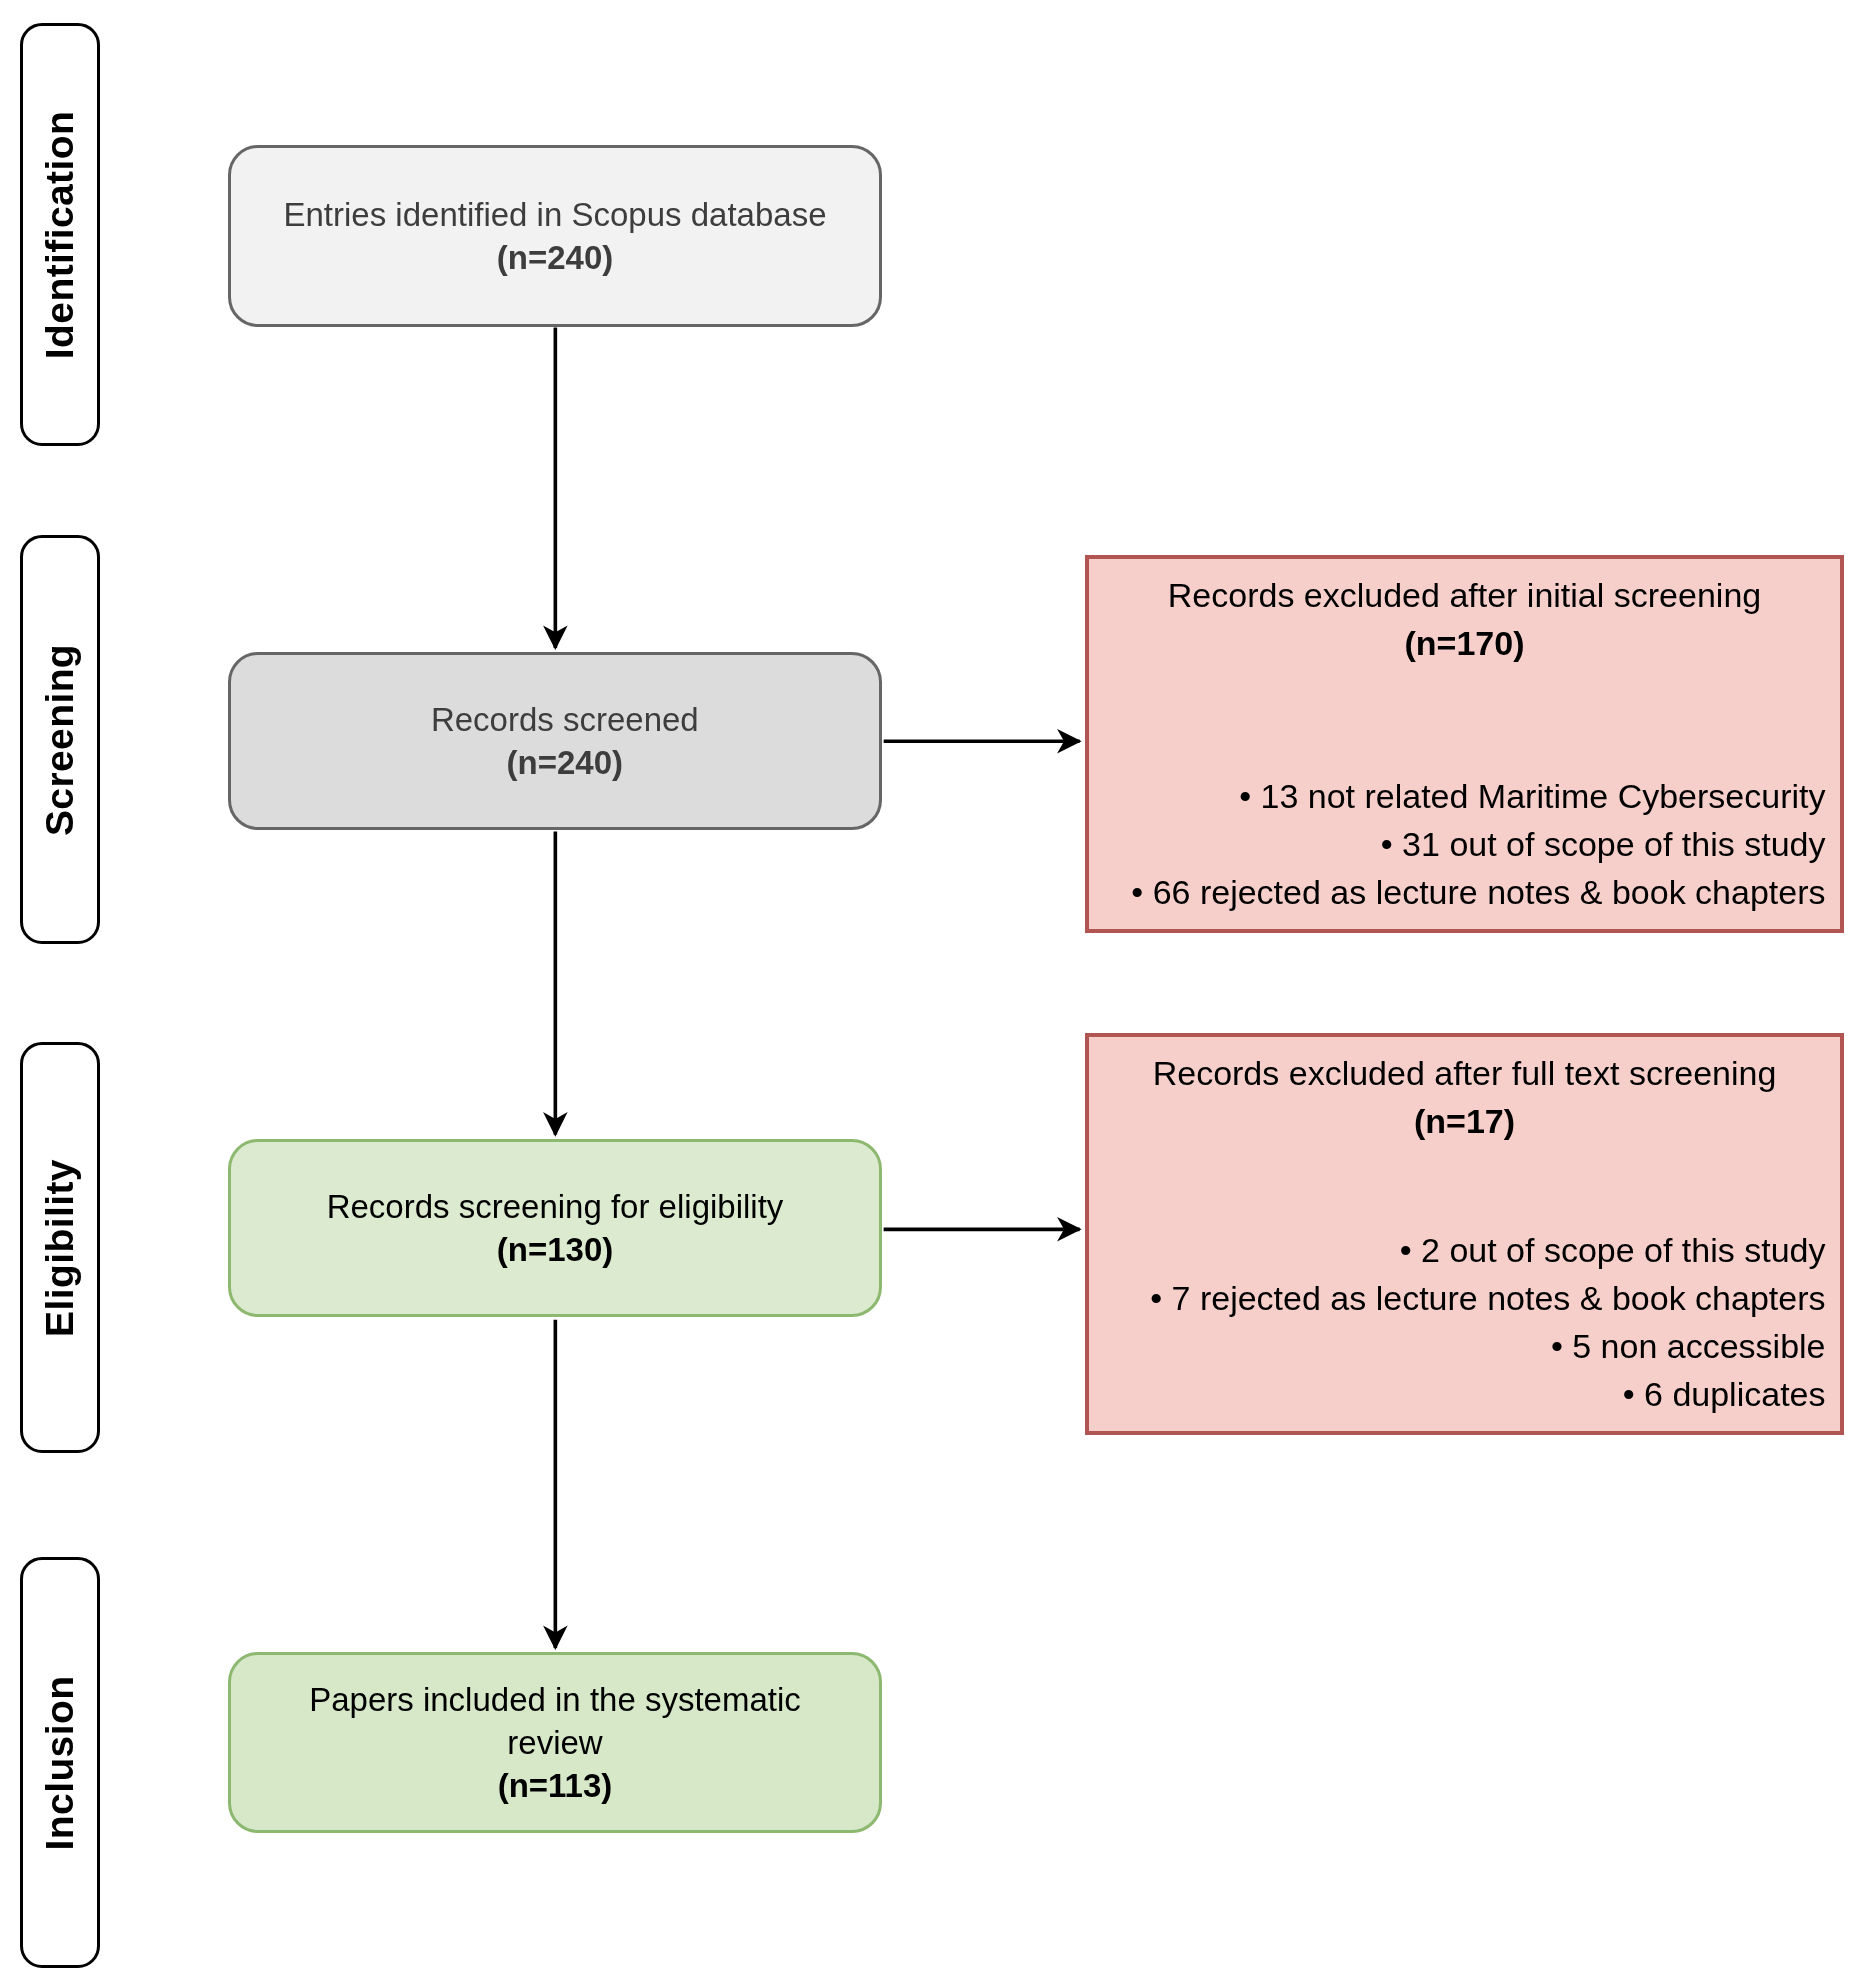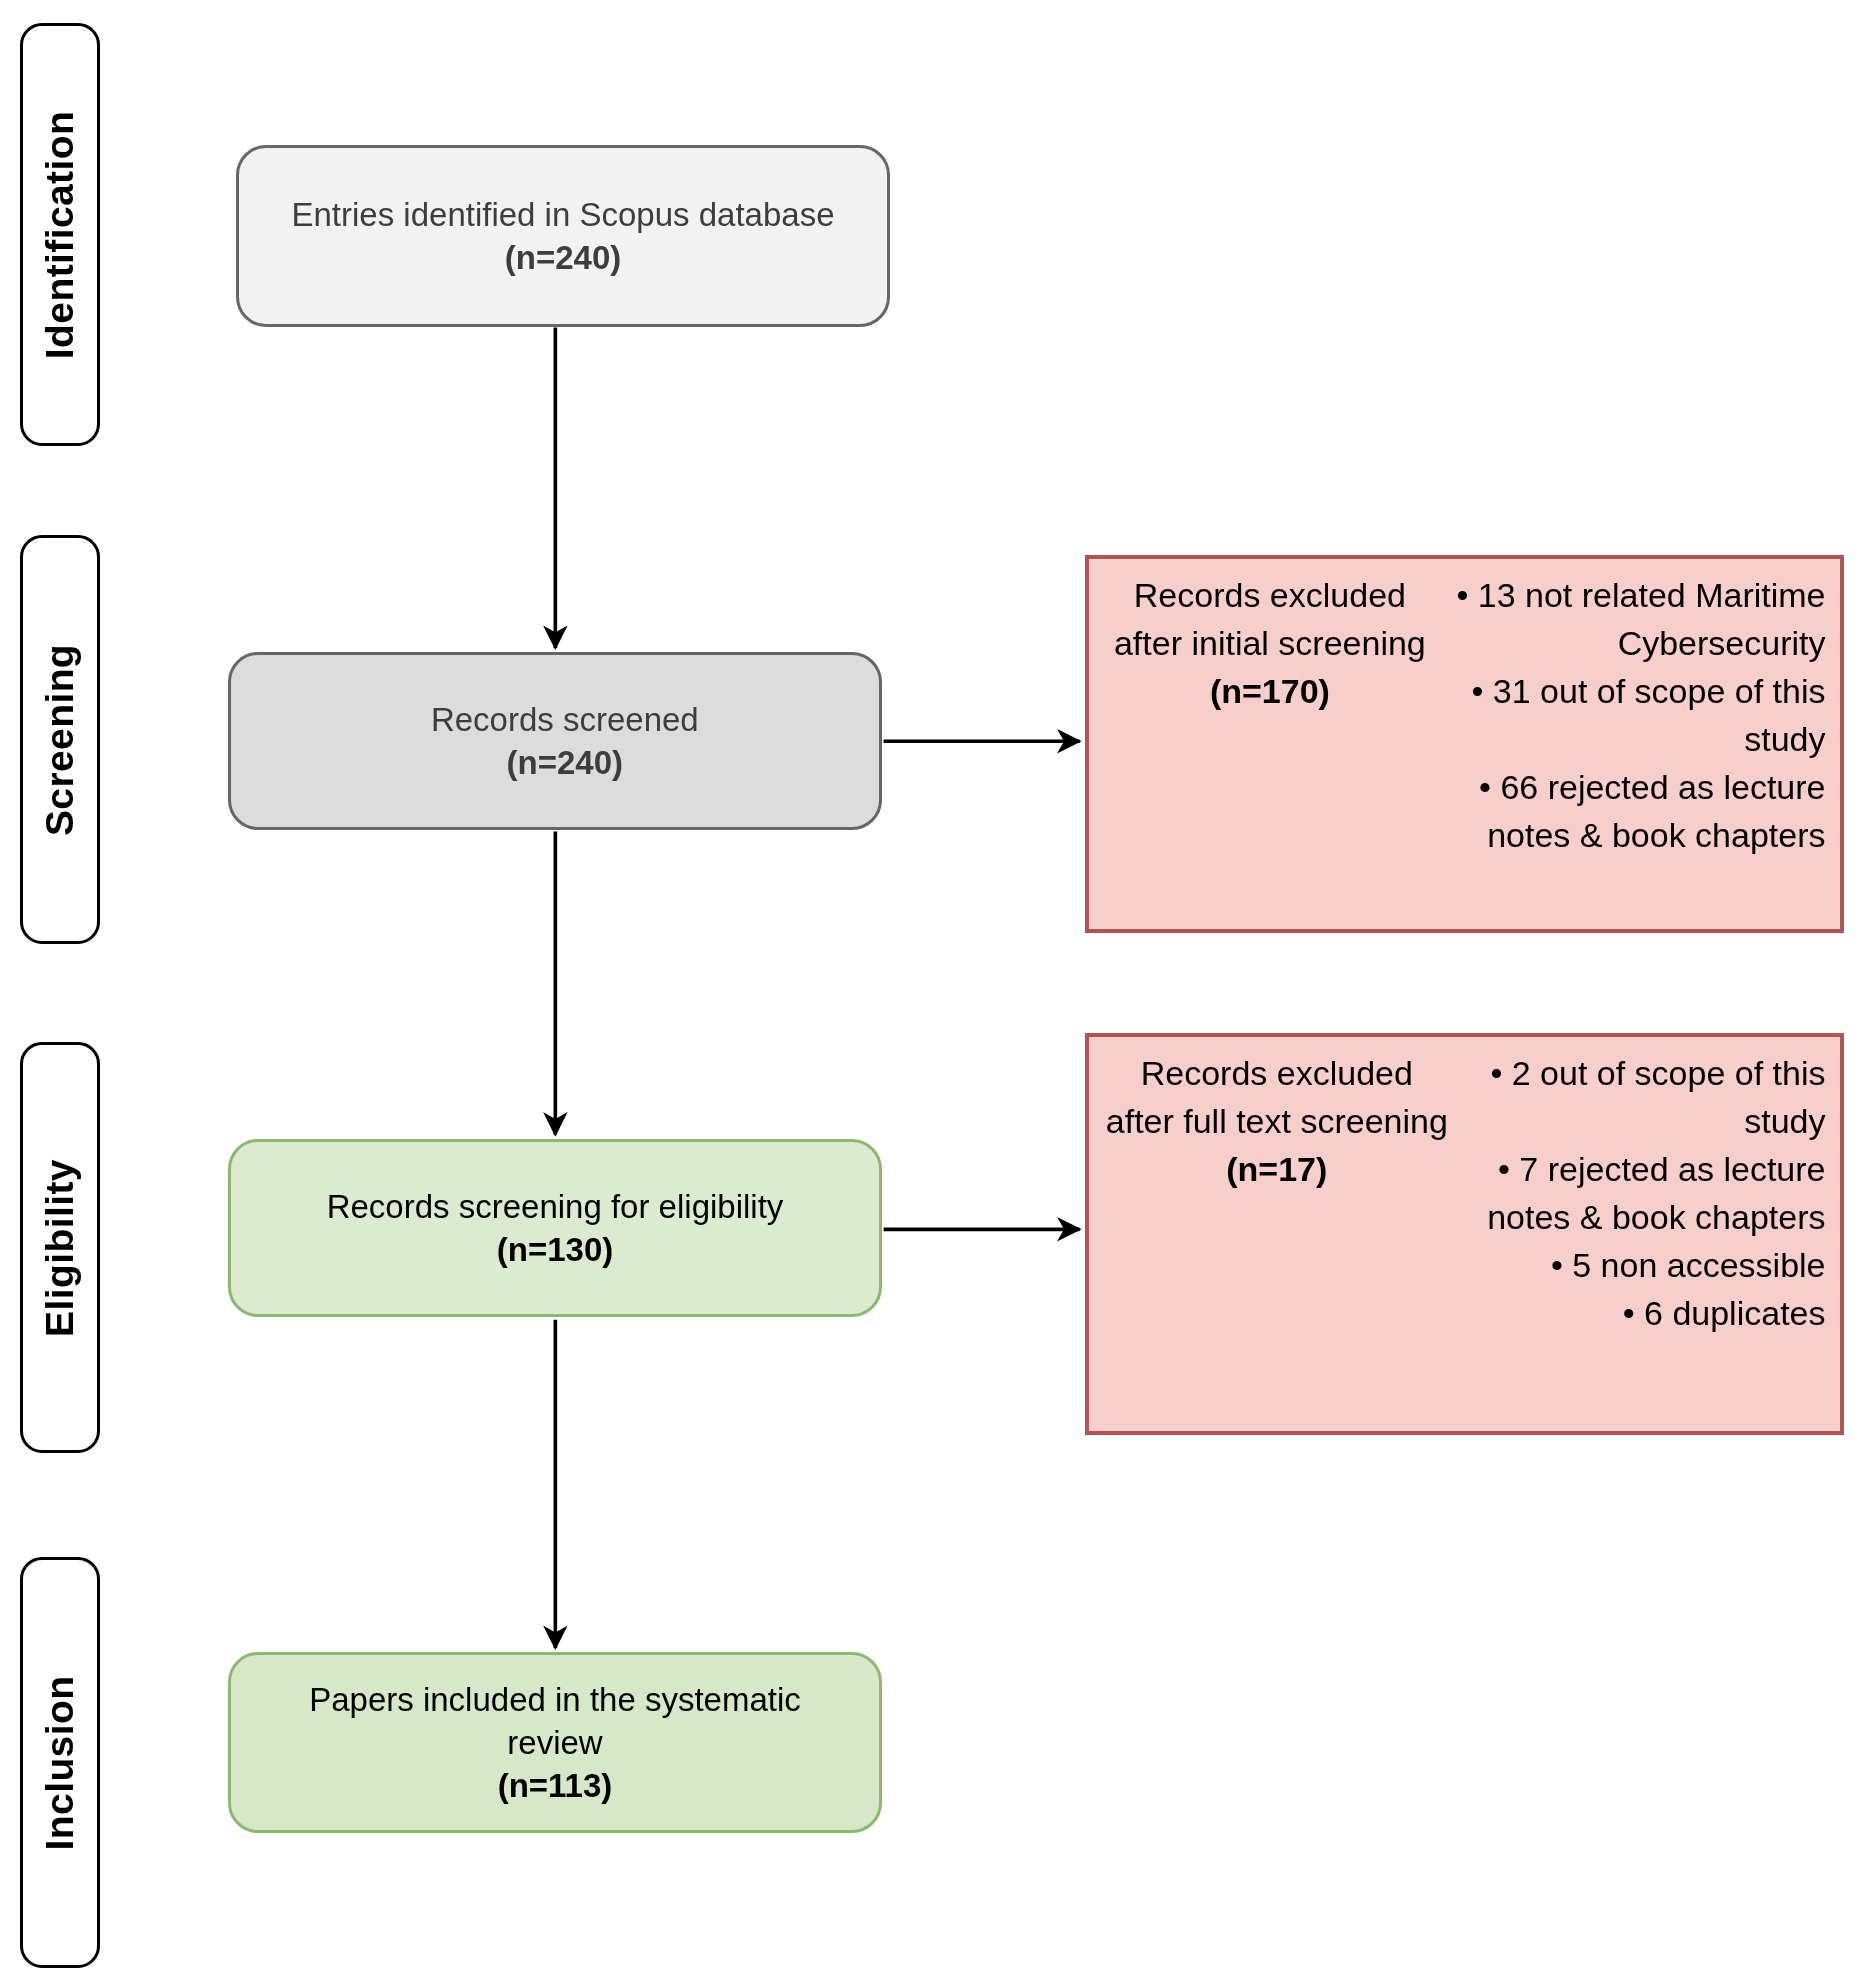--- a/index.html
+++ b/index.html
@@ -51,21 +51,21 @@
     justify-content: center;
     text-align: center;
     font-size: 33px;
     line-height: 43px;
     padding: 11.6px 17.4px;
   }
   .flow-box .flow-text { max-width: 593px; margin: 0 auto; }
   .flow-box .flow-count { font-weight: bold; }
   #flow-identified {
     top: 145px; height: 182px;
-    background: #f2f2f2; border-color: #666666; color: #3d3d3d; margin-left: 8px;
+    background: #f2f2f2; border-color: #666666; color: #3d3d3d;
   }
   #flow-screened {
     top: 652px; height: 178px;
     background: #dcdcdc; border-color: #666666; color: #3d3d3d; padding-left: 37px;
   }
   #flow-eligibility {
     top: 1139px; height: 178px;
     background: #dcebcf; border-color: #8db86f; color: #000000;
   }
   #flow-included {
@@ -79,21 +79,21 @@
     left: 1085px;
     width: 759px;
     box-sizing: border-box;
     background: #f6cfcb;
     border: 4.3px solid #b05551;
     color: #000000;
     font-size: 34px;
     line-height: 48px;
     padding: 11.6px 14.5px 13px 14.5px;
     display: flex;
-    flex-direction: row;
+    flex-direction: column;
     justify-content: space-between;
   }
   #exclusion-initial  { top: 555px;  height: 378px; }
   #exclusion-fulltext { top: 1033px; height: 402px; }
   .exclusion-head { text-align: center; }
   .exclusion-count { font-weight: bold; text-align: center; }
   .exclusion-bullets { text-align: right; }
 
   
   #connector-layer {

